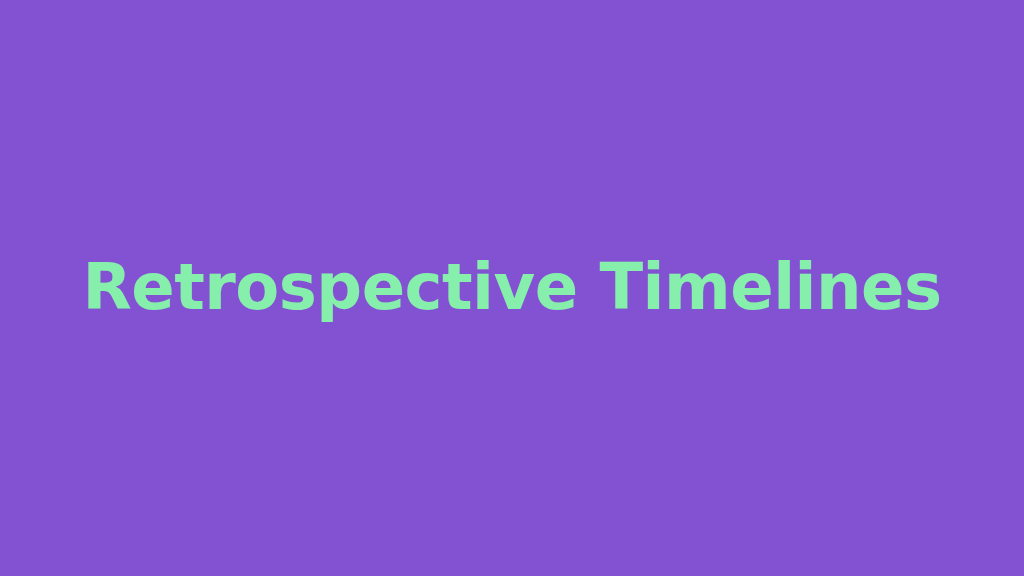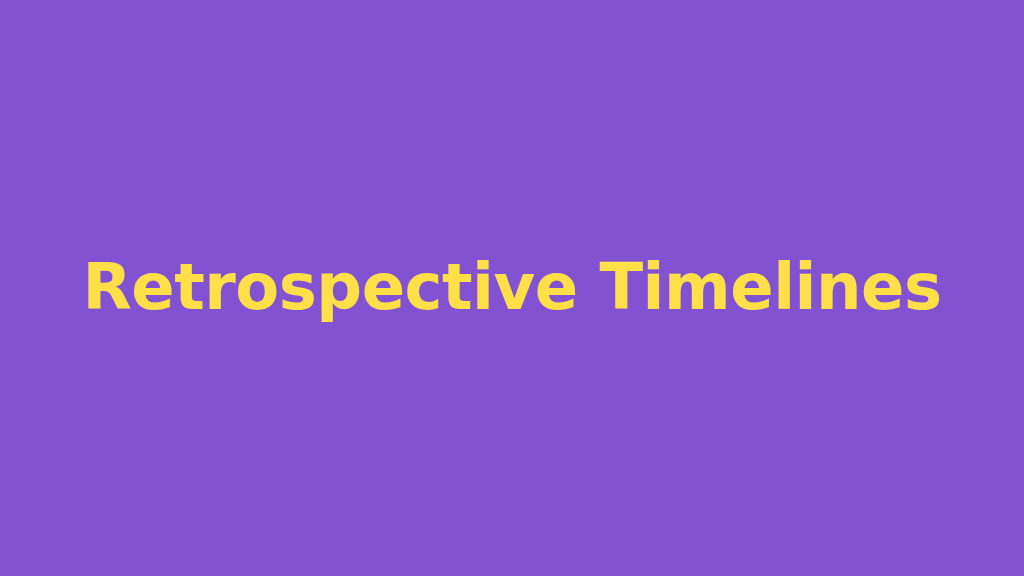--- a/index.html
+++ b/index.html
@@ -48,15 +48,15 @@
 
   .title-line-2 {
     letter-spacing: 0px;
   }
 </style>
 </head>
 <body>
 
 <div class="slide" style="background: rgb(131, 82, 211);">
   <div class="title-block">
-    <span class="title-line title-line-1" style="color: #fde047;">Retrospective Timelines</span>
+    <span class="title-line title-line-1" style="color: #86efac;">Retrospective Timelines</span>
   </div>
 </div>
 
 </body></html>

